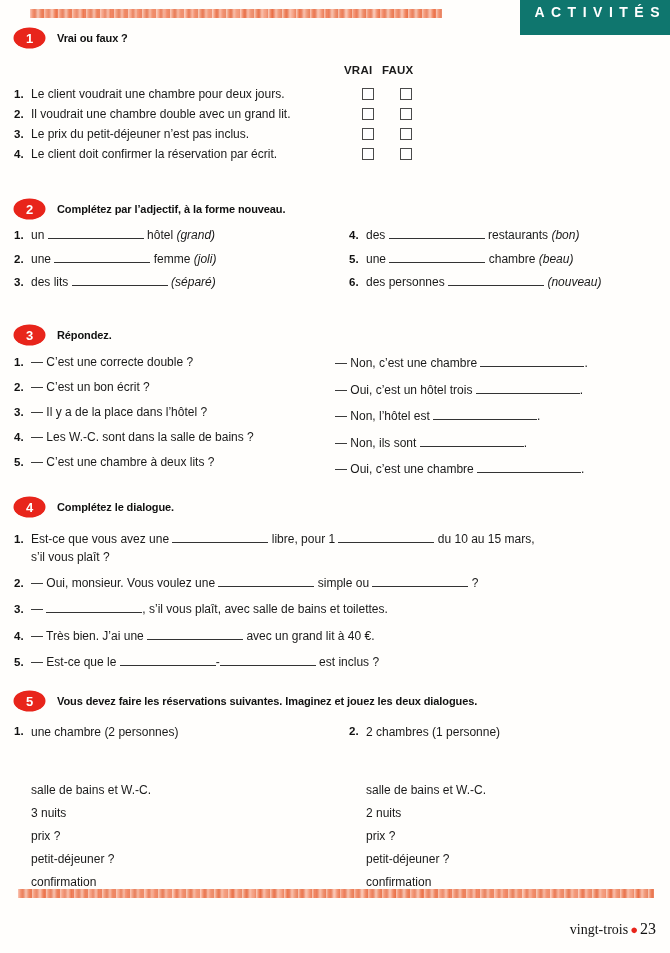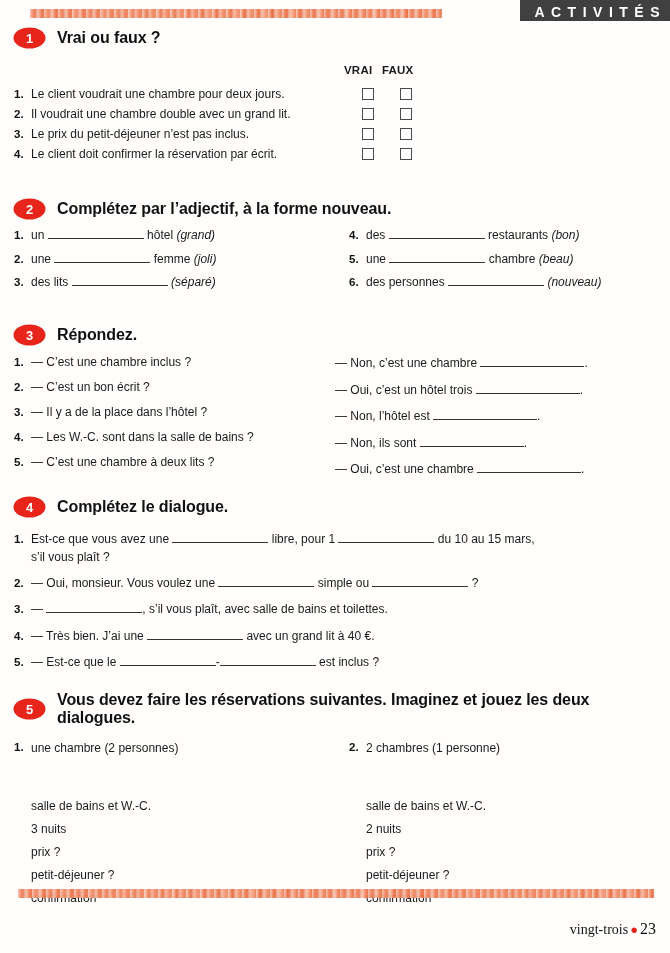--- a/index.html
+++ b/index.html
@@ -34,26 +34,26 @@
     opacity: 0.95;
   }
   .band.top    { left: 30px; top: 9px;  width: 412px; }
   .band.bottom { left: 18px; top: 889px; width: 636px; }
 
   
   .activities-banner {
     position: absolute;
     right: 0;
     top: 0;
-    background: #404040;
+    background: #0f766e;
     color: #ffffff;
     font-weight: bold;
     font-size: 14px;
     letter-spacing: 6.5px;
-    padding: 5px 4px 2px 14px;
+    padding: 5px 4px 16px 14px;
     line-height: 1;
   }
 
   
   .exercise { position: absolute; left: 0; width: 670px; }
 
   .ex-head {
     display: flex;
     align-items: center;
     gap: 12px;
@@ -68,21 +68,21 @@
     font-weight: bold;
     font-size: 13px;
     display: flex;
     align-items: center;
     justify-content: center;
     flex: 0 0 auto;
     box-shadow: 0 0 0 0.5px #e8251b;
   }
   .ex-title {
     font-weight: bold;
-    font-size: 16px;
+    font-size: 11px;
     letter-spacing: -0.1px;
     color: #111;
   }
 
   .num {
     font-weight: bold;
     font-size: 11.5px;
     color: #111;
     display: inline-block;
     width: 17px;
@@ -299,21 +299,21 @@
 
 <section class="exercise" id="ex3">
   <div class="ex-head">
     <div class="badge">3</div>
     <div class="ex-title">Répondez.</div>
   </div>
   <div class="cols">
     <div class="col">
       <div class="row">
         <span class="num">1.</span>
-        <span class="txt">— C’est une chambre inclus ?</span>
+        <span class="txt">— C’est une correcte double ?</span>
       </div>
       <div class="row">
         <span class="num">2.</span>
         <span class="txt">— C’est un bon écrit ?</span>
       </div>
       <div class="row">
         <span class="num">3.</span>
         <span class="txt">— Il y a de la place dans l’hôtel ?</span>
       </div>
       <div class="row">

